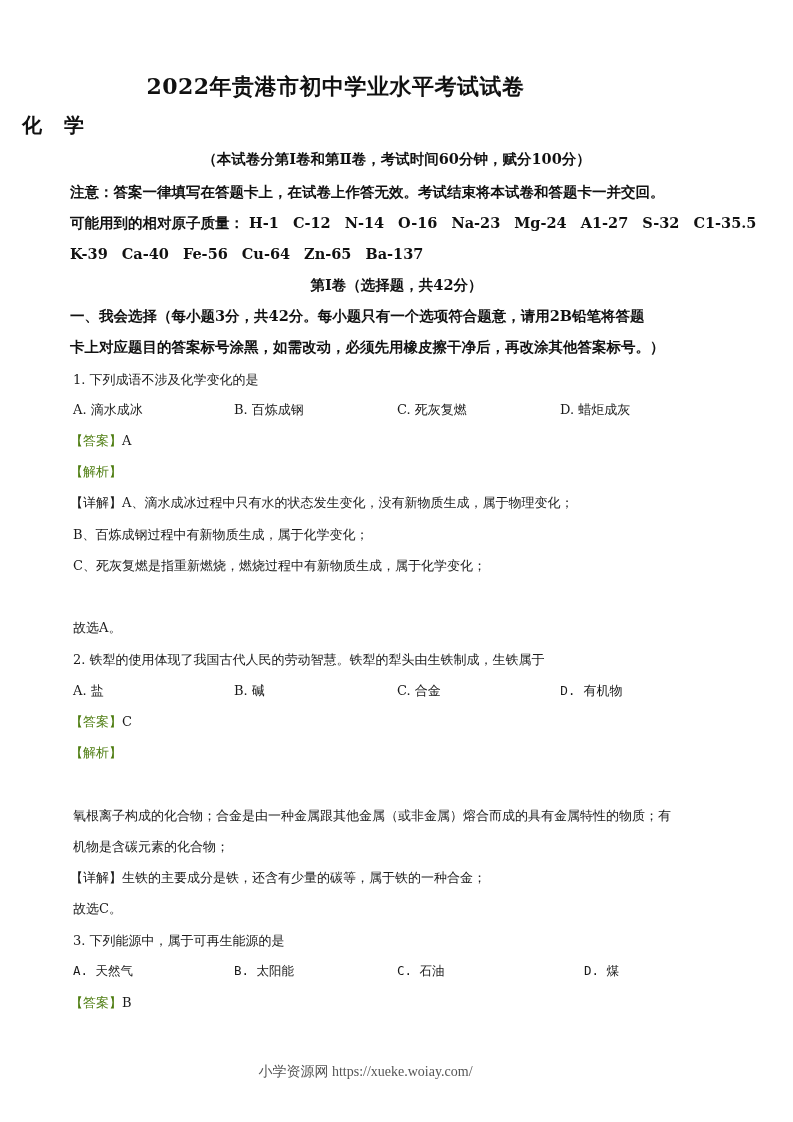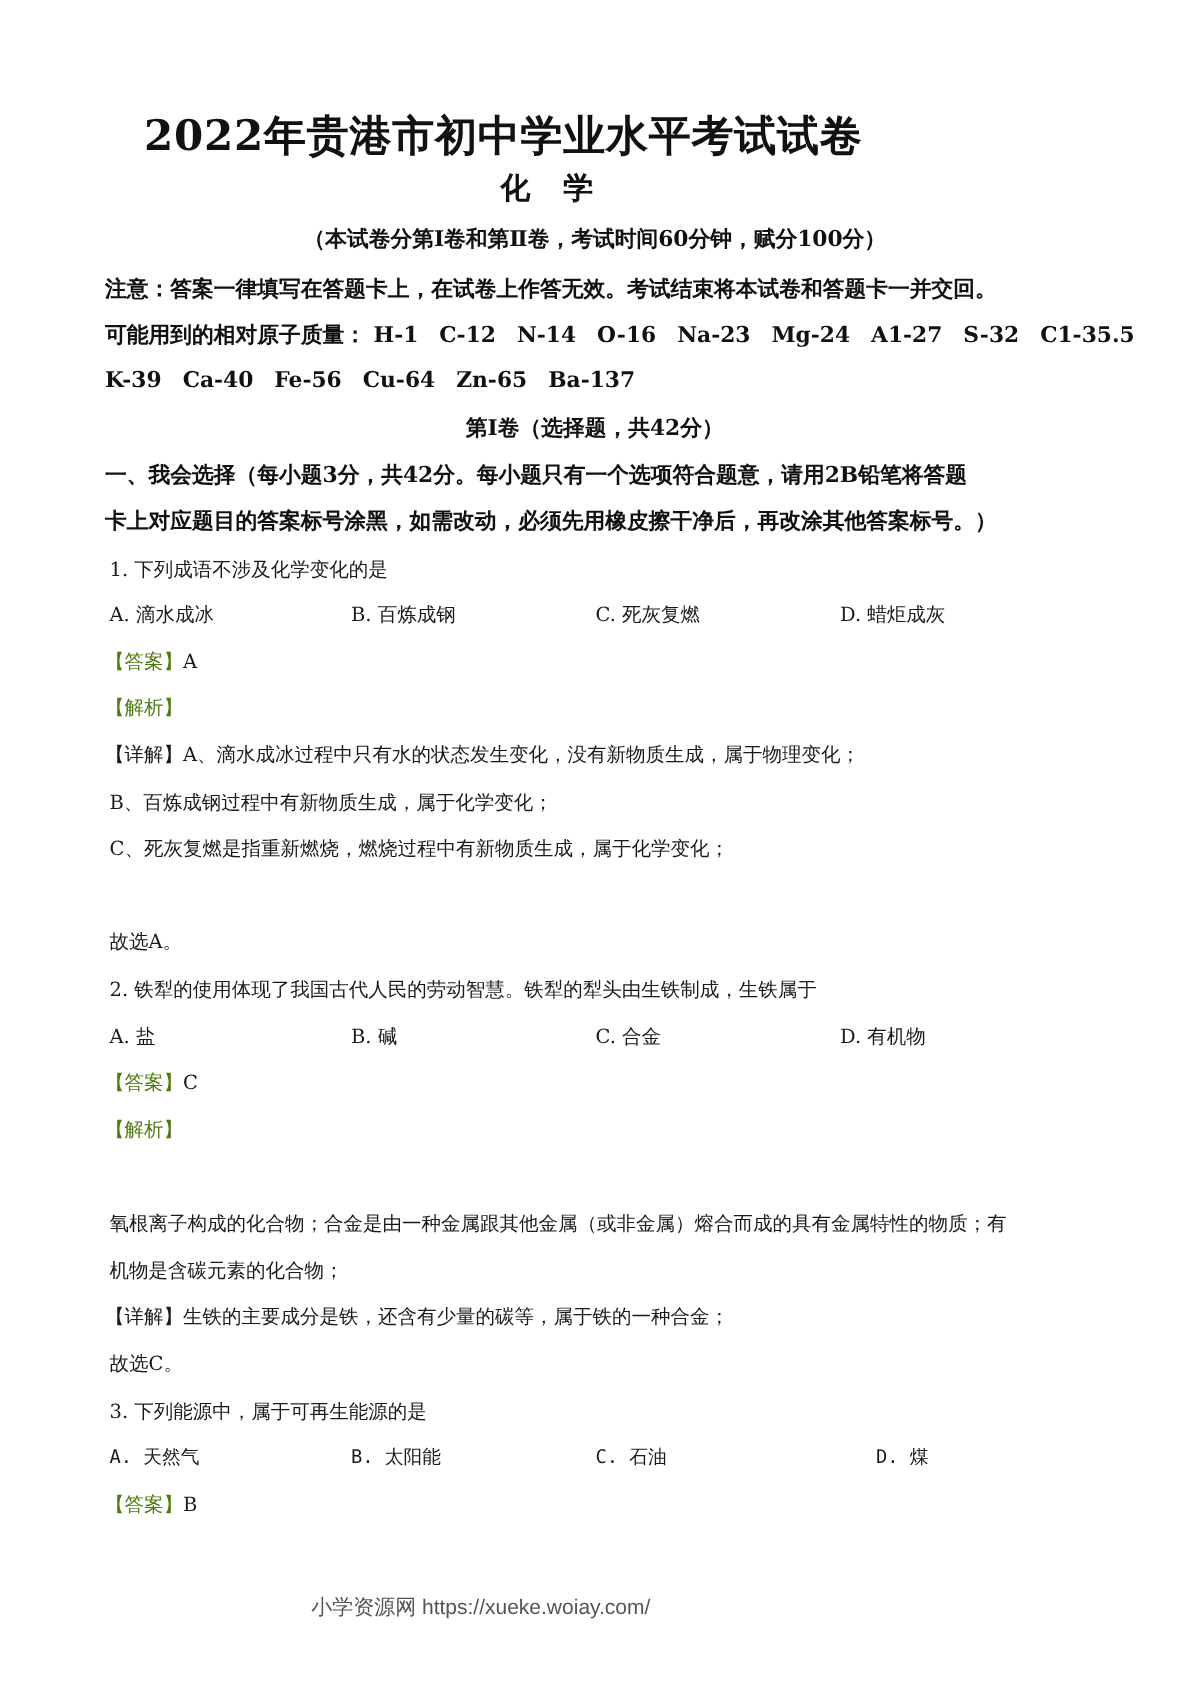--- a/index.html
+++ b/index.html
@@ -4,40 +4,40 @@
   <style>
     html, body { margin: 0; padding: 0; background: #ffffff; }
     body {
       width: 793px; height: 1122px; position: relative; overflow: hidden;
       font-family: "DejaVu Serif", "Liberation Serif", serif;
       color: #111;
     }
     .page { position: absolute; left: 0; top: 0; width: 793px; height: 1122px; }
     .title {
       position: absolute; top: 72px; left: 0; width: 671px; text-align: center;
-      font-size: 28px; font-weight: bold; letter-spacing: 0.5px;
+      font-size: 22px; font-weight: bold; letter-spacing: 0.5px;
     }
     .subject {
-      position: absolute; top: 112px; left: 0; width: 751px; text-align: center;
-      font-size: 20px; font-weight: bold; letter-spacing: 22px; box-sizing: border-box;
+      position: absolute; top: 112px; left: 0; width: 751px; 
+      font-size: 20px; font-weight: bold; letter-spacing: 22px; padding-left: 22px; box-sizing: border-box;
     }
     .bold-line {
       position: absolute; left: 70px; font-size: 14.5px; font-weight: bold; white-space: nowrap;
     }
     .center-line { left: 0; width: 793px; text-align: center; }
     .line {
       position: absolute; left: 73px; font-size: 13px; white-space: nowrap; color: #1a1a1a;
     }
     .tag { color: #4d7c0f; }
     .opt { position: absolute; font-size: 13px; white-space: nowrap; color: #1a1a1a; }
     .mono-opt { font-family: "DejaVu Sans Mono", "Liberation Mono", monospace; font-size: 12.5px; }
     .masses span { margin-right: 14px; }
     .footer {
       position: absolute; top: 1063px; left: 0; width: 641px; text-align: center;
-      font-family: Liberation Sans, sans-serif; font-size: 14px; color: #555;
+      font-family: Liberation Serif, serif; font-size: 14px; color: #555; padding-left: 45px;
     }
   </style>
 </head>
 <body>
 
 <div class="page">
 
   <div class="title">2022年贵港市初中学业水平考试试卷</div>
   <div class="subject">化学</div>
 
@@ -72,21 +72,21 @@
     <span>【详解】</span><span>A、滴水成冰过程中只有水的状态发生变化，没有新物质生成，属于物理变化；</span>
   </div>
   <div class="line" style="top:526px;">B、百炼成钢过程中有新物质生成，属于化学变化；</div>
   <div class="line" style="top:557px;">C、死灰复燃是指重新燃烧，燃烧过程中有新物质生成，属于化学变化；</div>
   <div class="line" style="top:619px;">故选A。</div>
 
   <div class="line" style="top:651px;">2. 铁犁的使用体现了我国古代人民的劳动智慧。铁犁的犁头由生铁制成，生铁属于</div>
   <div class="opt" style="top:682px;left:73px;">A. 盐</div>
   <div class="opt" style="top:682px;left:234px;">B. 碱</div>
   <div class="opt" style="top:682px;left:397px;">C. 合金</div>
-  <div class="opt" style="top:682px;left:560px;">D. 有机物</div>
+  <div class="opt" style="top:682px;left:560px;font-family:Liberation Mono, monospace;">D. 有机物</div>
   <div class="line" style="top:713px;left:70px;">
     <span class="tag">【答案】</span><span>C</span>
   </div>
   <div class="line tag" style="top:744px;left:70px;">【解析】</div>
   <div class="line" style="top:807px;">氧根离子构成的化合物；合金是由一种金属跟其他金属（或非金属）熔合而成的具有金属特性的物质；有</div>
   <div class="line" style="top:838px;">机物是含碳元素的化合物；</div>
   <div class="line" style="top:869px;left:70px;">
     <span>【详解】</span><span>生铁的主要成分是铁，还含有少量的碳等，属于铁的一种合金；</span>
   </div>
   <div class="line" style="top:900px;">故选C。</div>

